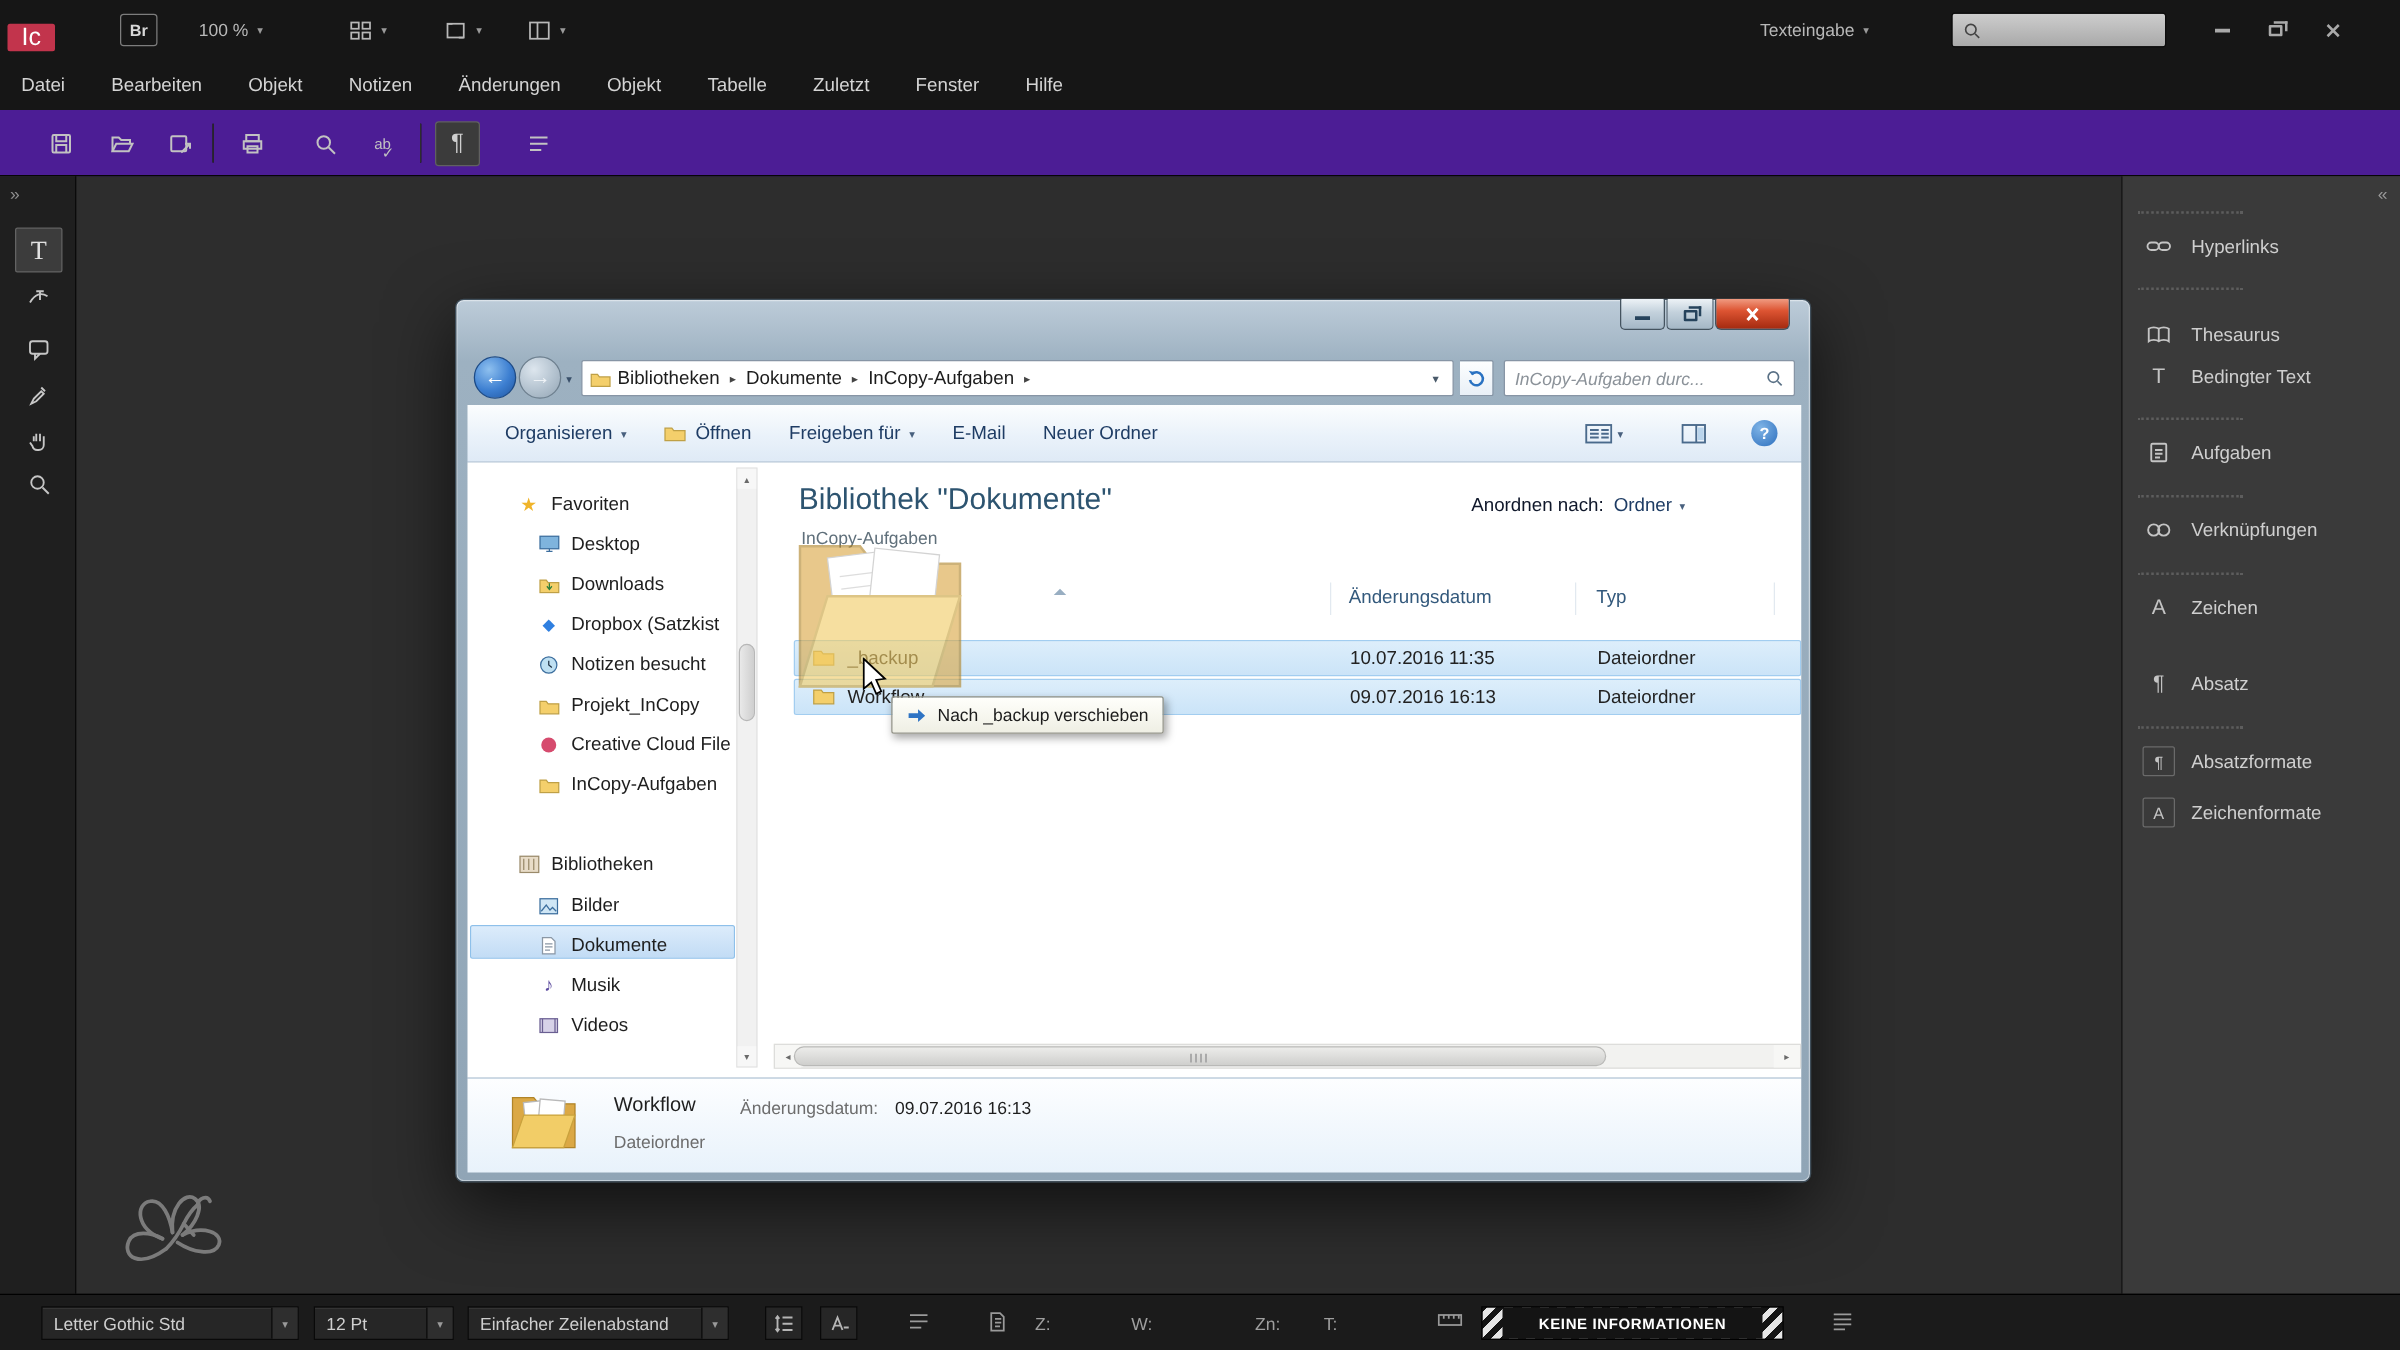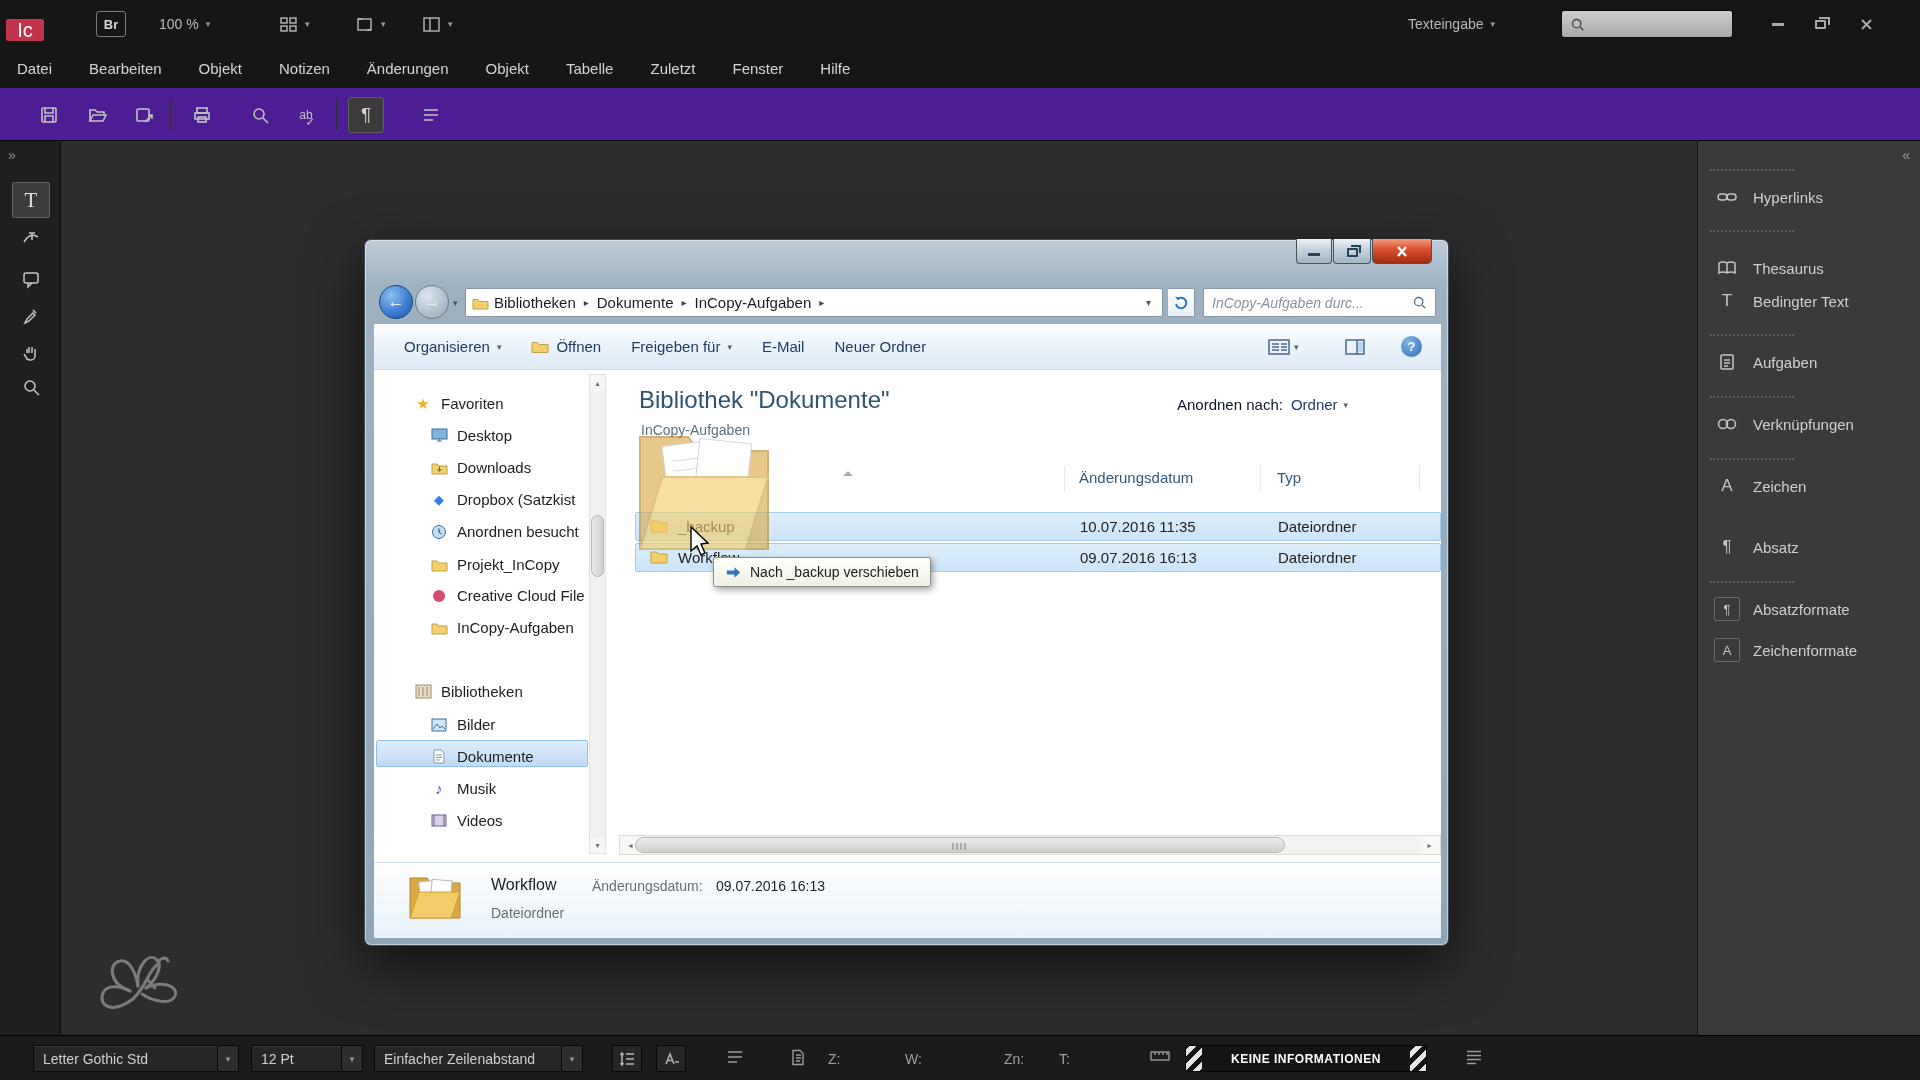--- a/index.html
+++ b/index.html
@@ -469,21 +469,21 @@
         <span class="si diam-g">◆</span>
         <span>Dropbox (Satzkist</span>
       </div>
       <div class="side-row" style="left:56px;top:148px">
         <span class="si">
             <svg width="16" height="16" viewBox="0 0 16 16">
               <circle cx="8" cy="8" r="6.5" fill="#bfe0f2" stroke="#3c6e9e"></circle>
               <path d="M8 4.5 V8 l2.5 2" stroke="#234" fill="none"></path>
             </svg>
           </span>
-        <span>Anordnen besucht</span>
+        <span>Notizen besucht</span>
       </div>
       <div class="side-row" style="left:56px;top:181px">
         <span class="si">
             <svg width="17" height="14" viewBox="0 0 17 14">
               <path d="M1 3 h5 l1.5 2 h8.5 v8 H1 z" fill="#f4cf6b" stroke="#bfa046"></path>
             </svg>
           </span>
         <span>Projekt_InCopy</span>
       </div>
       <div class="side-row" style="left:56px;top:212px">

